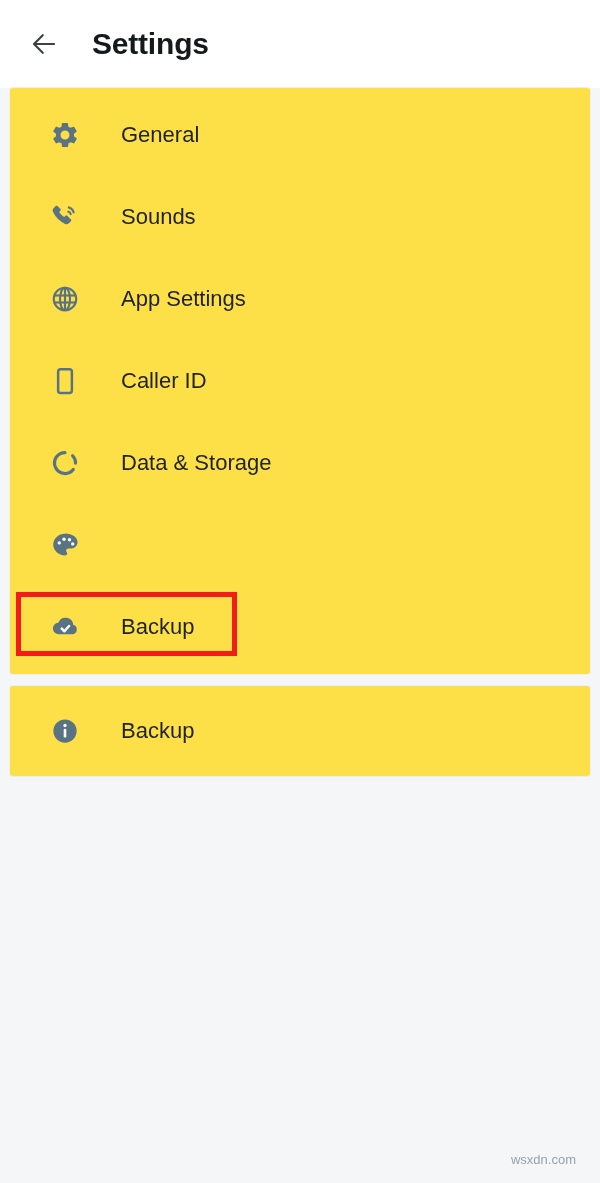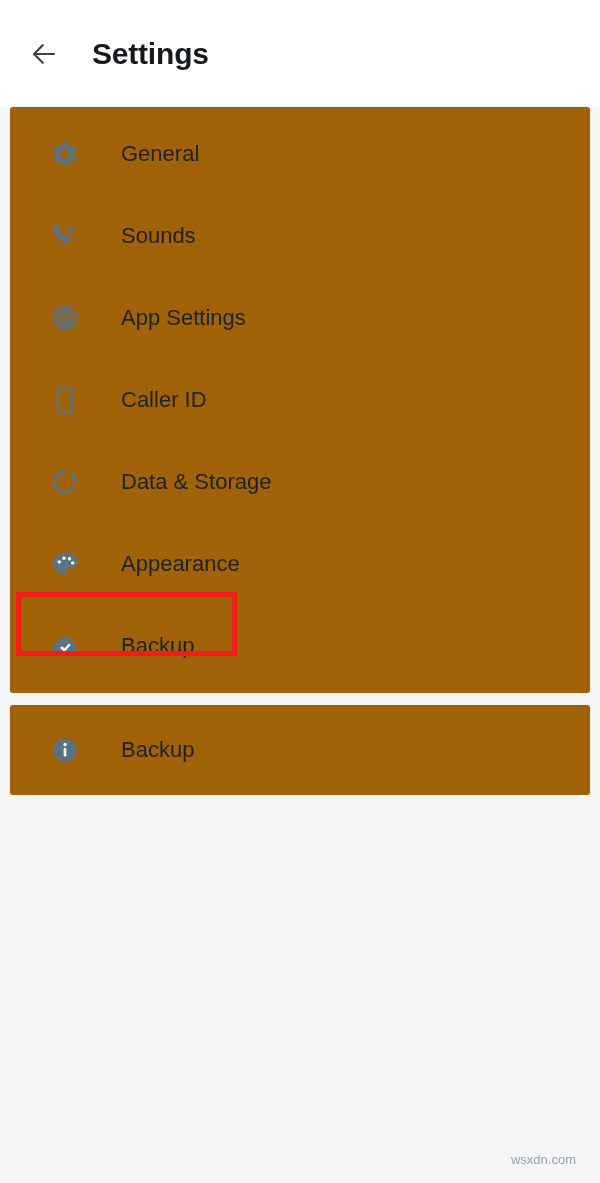--- a/index.html
+++ b/index.html
@@ -11,21 +11,21 @@
 
   body {
     background: #f4f6f8;
     font-family: "Liberation Sans", sans-serif;
     position: relative;
     overflow: hidden;
   }
 
   
   .appbar {
-    height: 107px;
+    height: 88px;
     background: #ffffff;
     display: flex;
     align-items: center;
     padding-left: 22px;
   }
 
   .back-btn {
     width: 44px;
     height: 44px;
     display: flex;
@@ -40,21 +40,21 @@
     font-size: 30px;
     font-weight: bold;
     color: #15191c;
     margin-left: 26px;
     letter-spacing: -0.2px;
     white-space: nowrap;
   }
 
   
   .card {
-    background: #a16207;
+    background: #fde047;
     margin: 0 10px;
     border-radius: 3px;
     box-shadow: 0 0 0 1px #eceef0;
   }
 
   .card-primary { margin-top: 0; }
 
   .card-gap { height: 12px; }
 
   .settings-list { padding: 6px 0 6px 0; }
@@ -186,21 +186,20 @@
     <div class="row">
       <span class="row-icon">
         <svg width="30" height="30" viewBox="0 0 24 24" fill="currentColor">
           <path d="M12 2.9C6.8 2.9 2.6 6.8 2.6 11.6c0 4.8 4.2 8.7 9.4 8.7.9 0 1.7-.7 1.7-1.6 0-.4-.2-.8-.4-1.1-.3-.3-.4-.7-.4-1.1 0-.9.8-1.6 1.7-1.6h2c3 0 5.4-2.2 5.4-5 0-4-4.3-7-10-7z"></path>
           <circle cx="7.4" cy="10.3" r="1.35" fill="#ffffff"></circle>
           <circle cx="11.2" cy="7.4" r="1.35" fill="#ffffff"></circle>
           <circle cx="15.6" cy="7.8" r="1.35" fill="#ffffff"></circle>
           <circle cx="18.2" cy="11.1" r="1.35" fill="#ffffff"></circle>
         </svg>
       </span>
-      <span class="row-label">Appearance</span>
     </div>
 
     <div class="row">
       <span class="row-icon">
         <svg width="30" height="30" viewBox="0 0 24 24" fill="currentColor">
           <path d="M18.6 10.2A6.2 6.2 0 006.6 8.6 4.6 4.6 0 007.2 17.8h11A3.9 3.9 0 0018.6 10.2z"></path>
           <polyline points="9.4,13.3 11.5,15.4 15.3,11.2" fill="none" stroke="#ffffff" stroke-width="2" stroke-linecap="round" stroke-linejoin="round"></polyline>
         </svg>
       </span>
       <span class="row-label">Backup</span>

